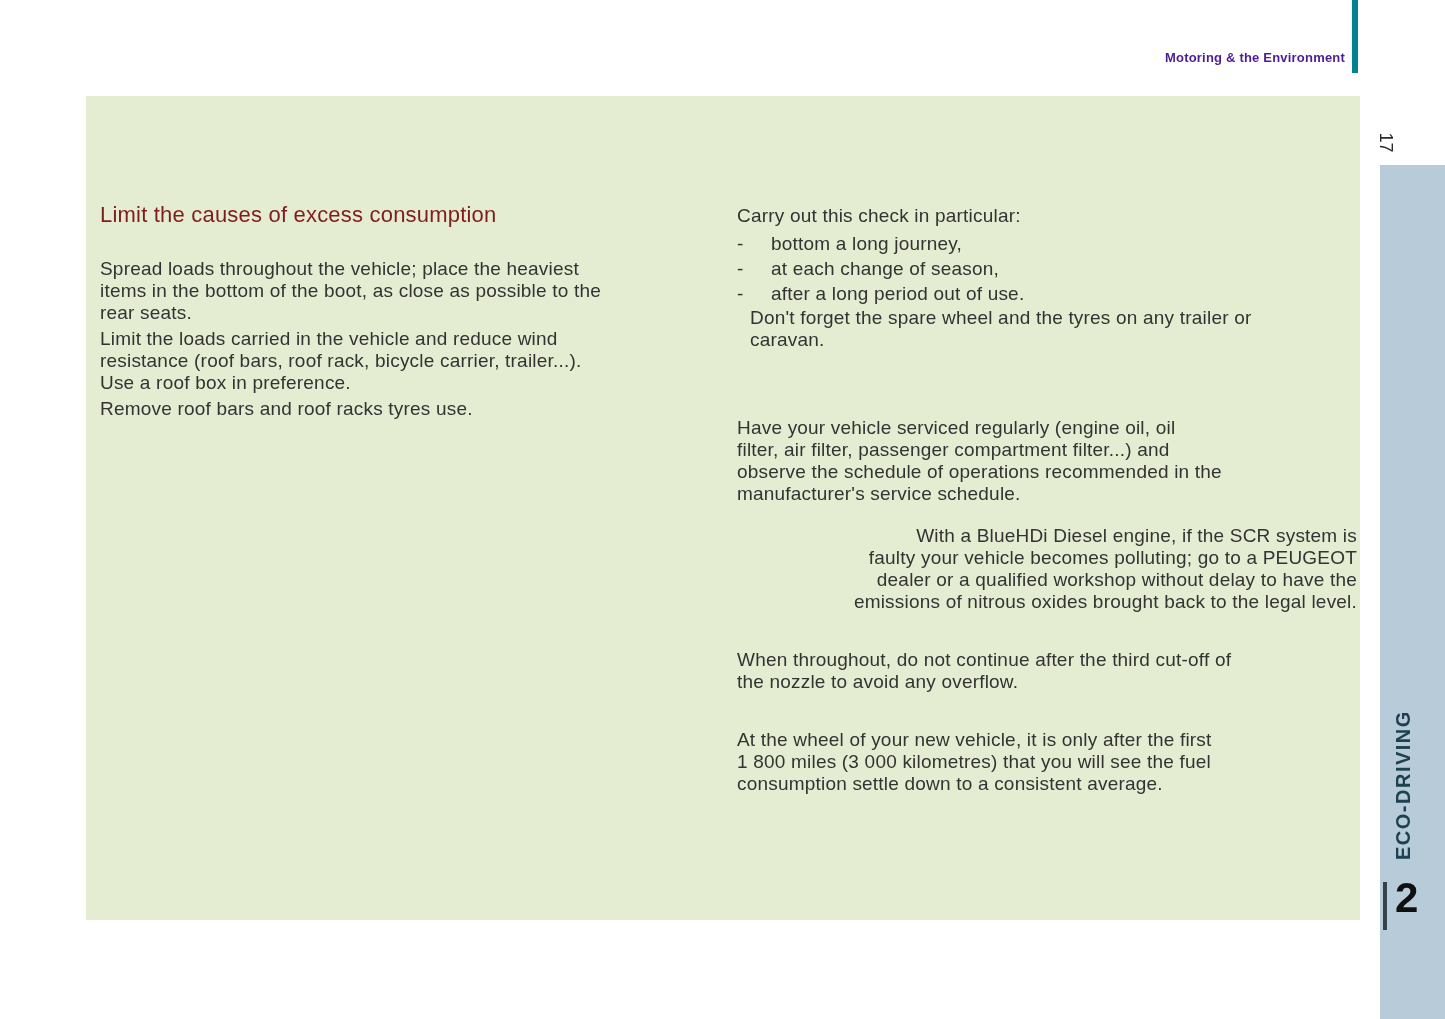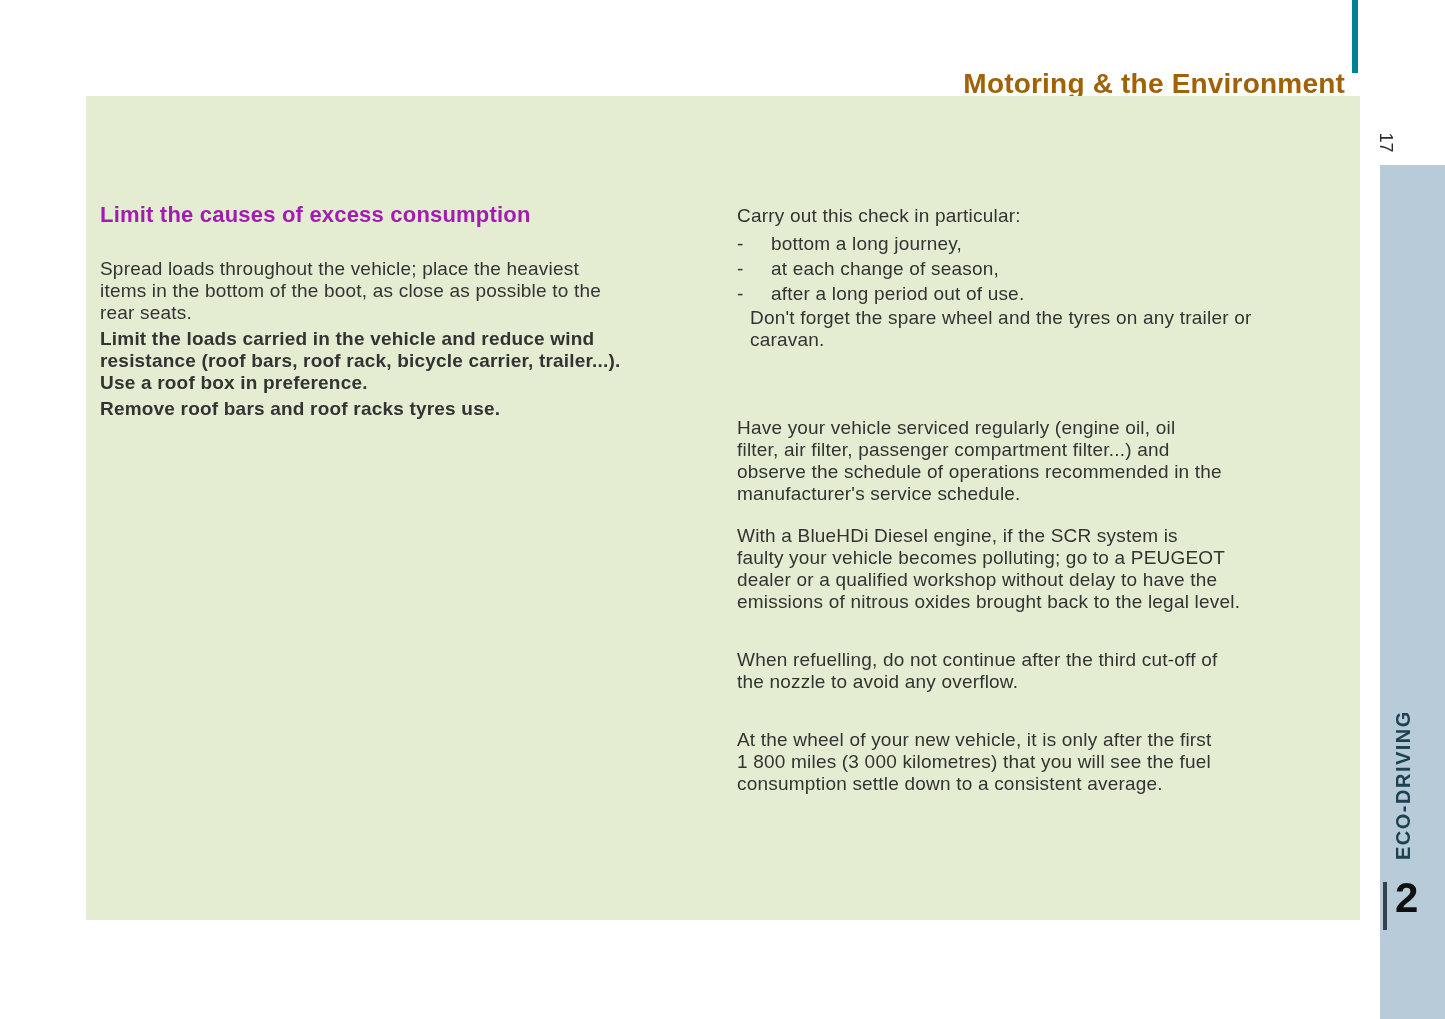--- a/index.html
+++ b/index.html
@@ -11,25 +11,25 @@
   .page {
     position: relative;
     width: 1445px;
     height: 1019px;
     background: #ffffff;
     overflow: hidden;
   }
   
   .header-title {
     position: absolute;
-    top: 68px;
+    top: 50px;
     right: 100px;
-    font-size: 28px;
+    font-size: 13px;
     font-weight: bold;
-    color: #a16207;
+    color: #4c1d95;
     letter-spacing: 0.2px;
     white-space: nowrap;
   }
   .header-bar {
     position: absolute;
     top: 0;
     left: 1352px;
     width: 6px;
     height: 73px;
     background: #008291;
@@ -61,36 +61,36 @@
     font-size: 19px;
     line-height: 22px;
     color: #333333;
     letter-spacing: 0.2px;
   }
   .col-left  { left: 14px;  width: 620px; }
   .col-right { left: 651px; width: 620px; }
   h2.heading {
     font-size: 22px;
     line-height: 24px;
-    font-weight: bold;
-    color: #a21caf;
+    font-weight: normal;
+    color: #7f1d1d;
     margin: 0 0 31px 0;
     letter-spacing: 0.2px;
   }
   p { margin: 0; white-space: pre-line; }
-  .col-left p + p { margin-top: 4px; font-weight: bold; }
+  .col-left p + p { margin-top: 4px; }
   p.gap-winter { margin-top: 54px; }
   .p-carry   { margin-top: 2px; }
   .maint-list { margin-top: 6px; }
   .list-item { display: flex; line-height: 22px; }
   .list-item + .list-item { margin-top: 3px; }
   .list-dash { width: 34px; flex: none; }
   .p-spare   { margin-top: 2px; margin-left: 13px; }
   .p-service { margin-top: 66px; }
-  .p-bluehdi { margin-top: 20px; }
+  .p-bluehdi { margin-top: 20px; text-align: right; }
   .p-refuel  { margin-top: 36px; }
   .p-wheel   { margin-top: 36px; }
   
   .side-strip {
     position: absolute;
     left: 1380px;
     top: 165px;
     width: 65px;
     height: 854px;
     background: #b7cbd9;
@@ -170,21 +170,21 @@
       <p class="p-spare">Don't forget the spare wheel and the tyres on any trailer or
 caravan.</p>
       <p class="p-service">Have your vehicle serviced regularly (engine oil, oil
 filter, air filter, passenger compartment filter...) and
 observe the schedule of operations recommended in the
 manufacturer's service schedule.</p>
       <p class="p-bluehdi">With a BlueHDi Diesel engine, if the SCR system is
 faulty your vehicle becomes polluting; go to a PEUGEOT
 dealer or a qualified workshop without delay to have the
 emissions of nitrous oxides brought back to the legal level.</p>
-      <p class="p-refuel">When refuelling, do not continue after the third cut-off of
+      <p class="p-refuel">When throughout, do not continue after the third cut-off of
 the nozzle to avoid any overflow.</p>
       <p class="p-wheel">At the wheel of your new vehicle, it is only after the first
 1 800 miles (3 000 kilometres) that you will see the fuel
 consumption settle down to a consistent average.</p>
     </div>
 
   </div>
 
   <div class="side-strip"></div>
 

